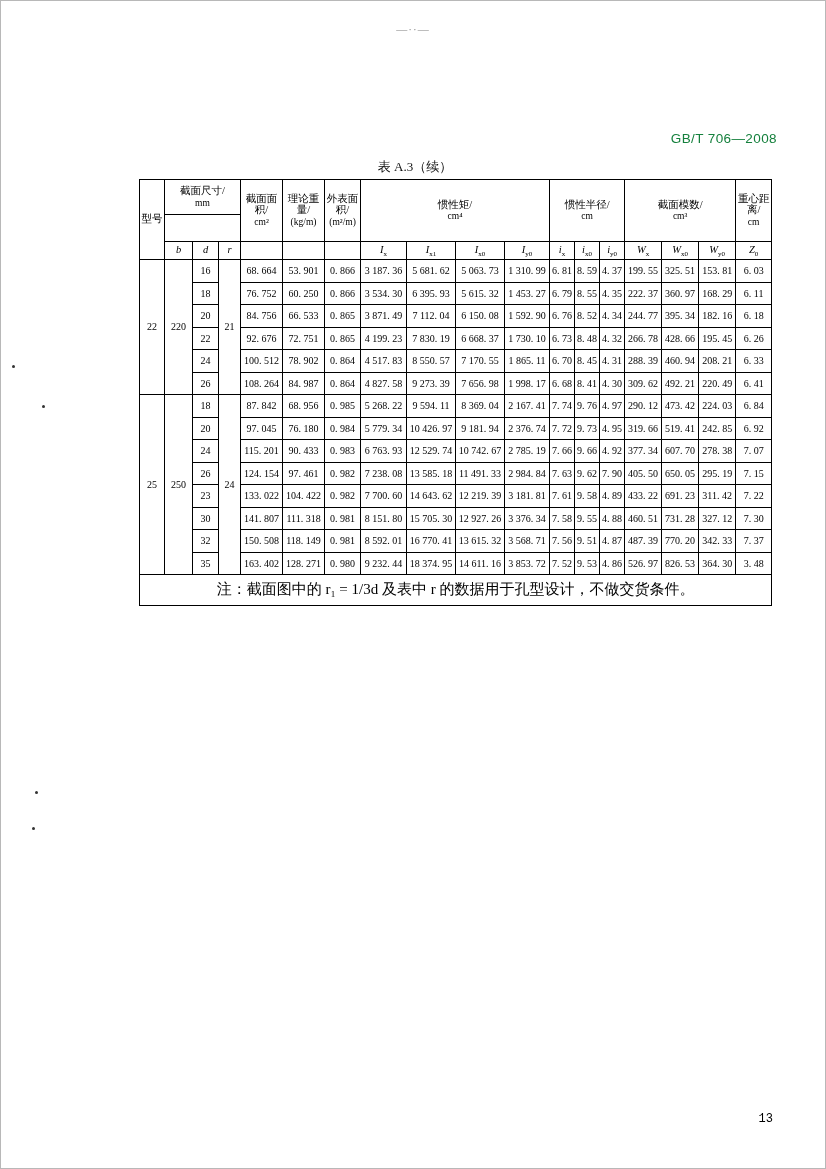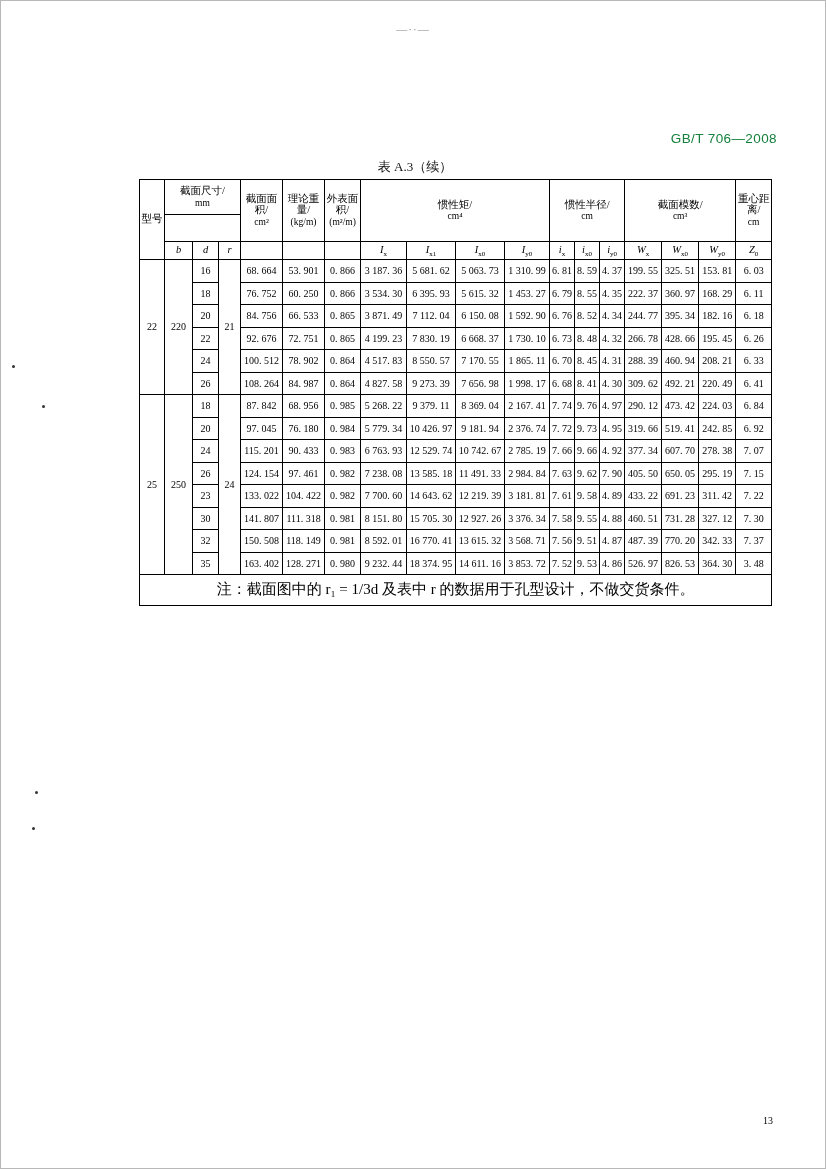--- a/index.html
+++ b/index.html
@@ -106,22 +106,22 @@
     position: absolute;
     width: 3px;
     height: 3px;
     background: #333;
     border-radius: 50%;
   }
   .page-num {
     position: absolute;
     bottom: 42px;
     right: 52px;
-    font-size: 10px;
-    font-family: Liberation Serif, serif;
+    font-size: 12px;
+    font-family: Liberation Mono, monospace;
   }
   .unit {
     font-size: 9.5px;
   }
 </style>
 </head>
 <body>
 
 <div class="page">
 
@@ -323,21 +323,21 @@
 
       <tr>
         <td rowspan="8">25</td>
         <td rowspan="8">250</td>
         <td>18</td>
         <td rowspan="8">24</td>
         <td>87. 842</td>
         <td>68. 956</td>
         <td>0. 985</td>
         <td>5 268. 22</td>
-        <td>9 379. 11</td>
+        <td>9 594. 11</td>
         <td>8 369. 04</td>
         <td>2 167. 41</td>
         <td>7. 74</td>
         <td>9. 76</td>
         <td>4. 97</td>
         <td>290. 12</td>
         <td>473. 42</td>
         <td>224. 03</td>
         <td>6. 84</td>
       </tr>

